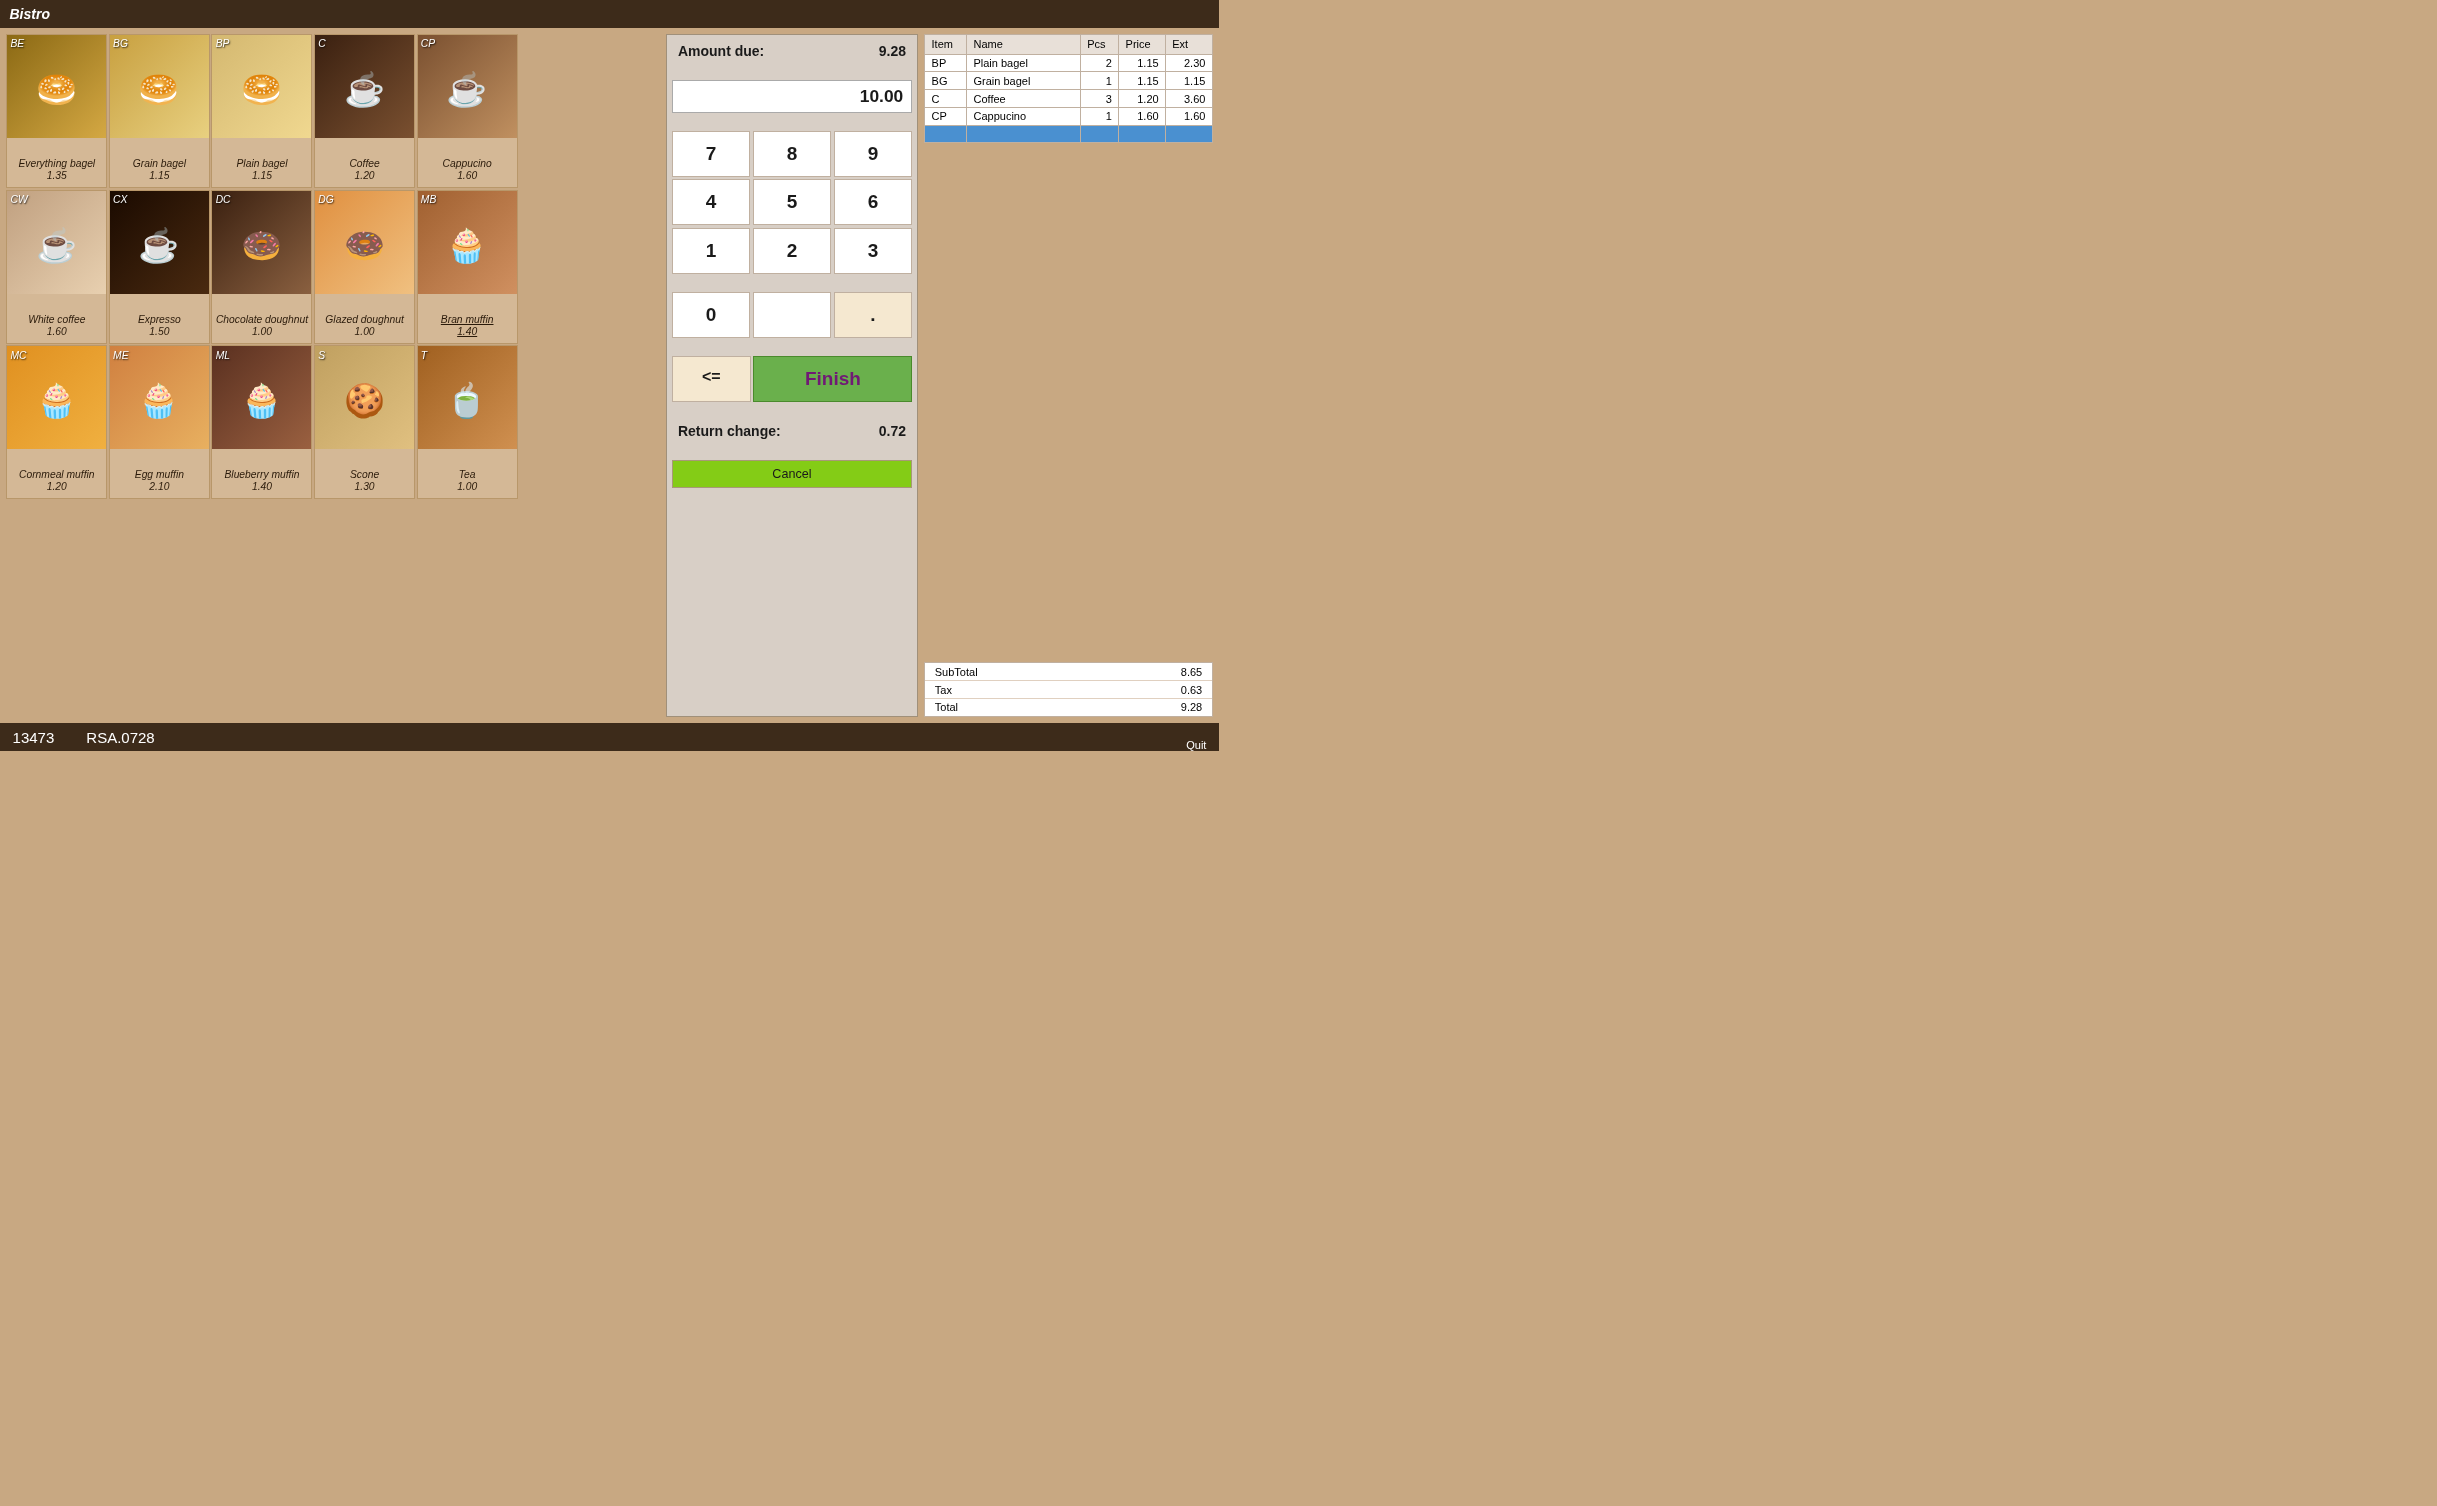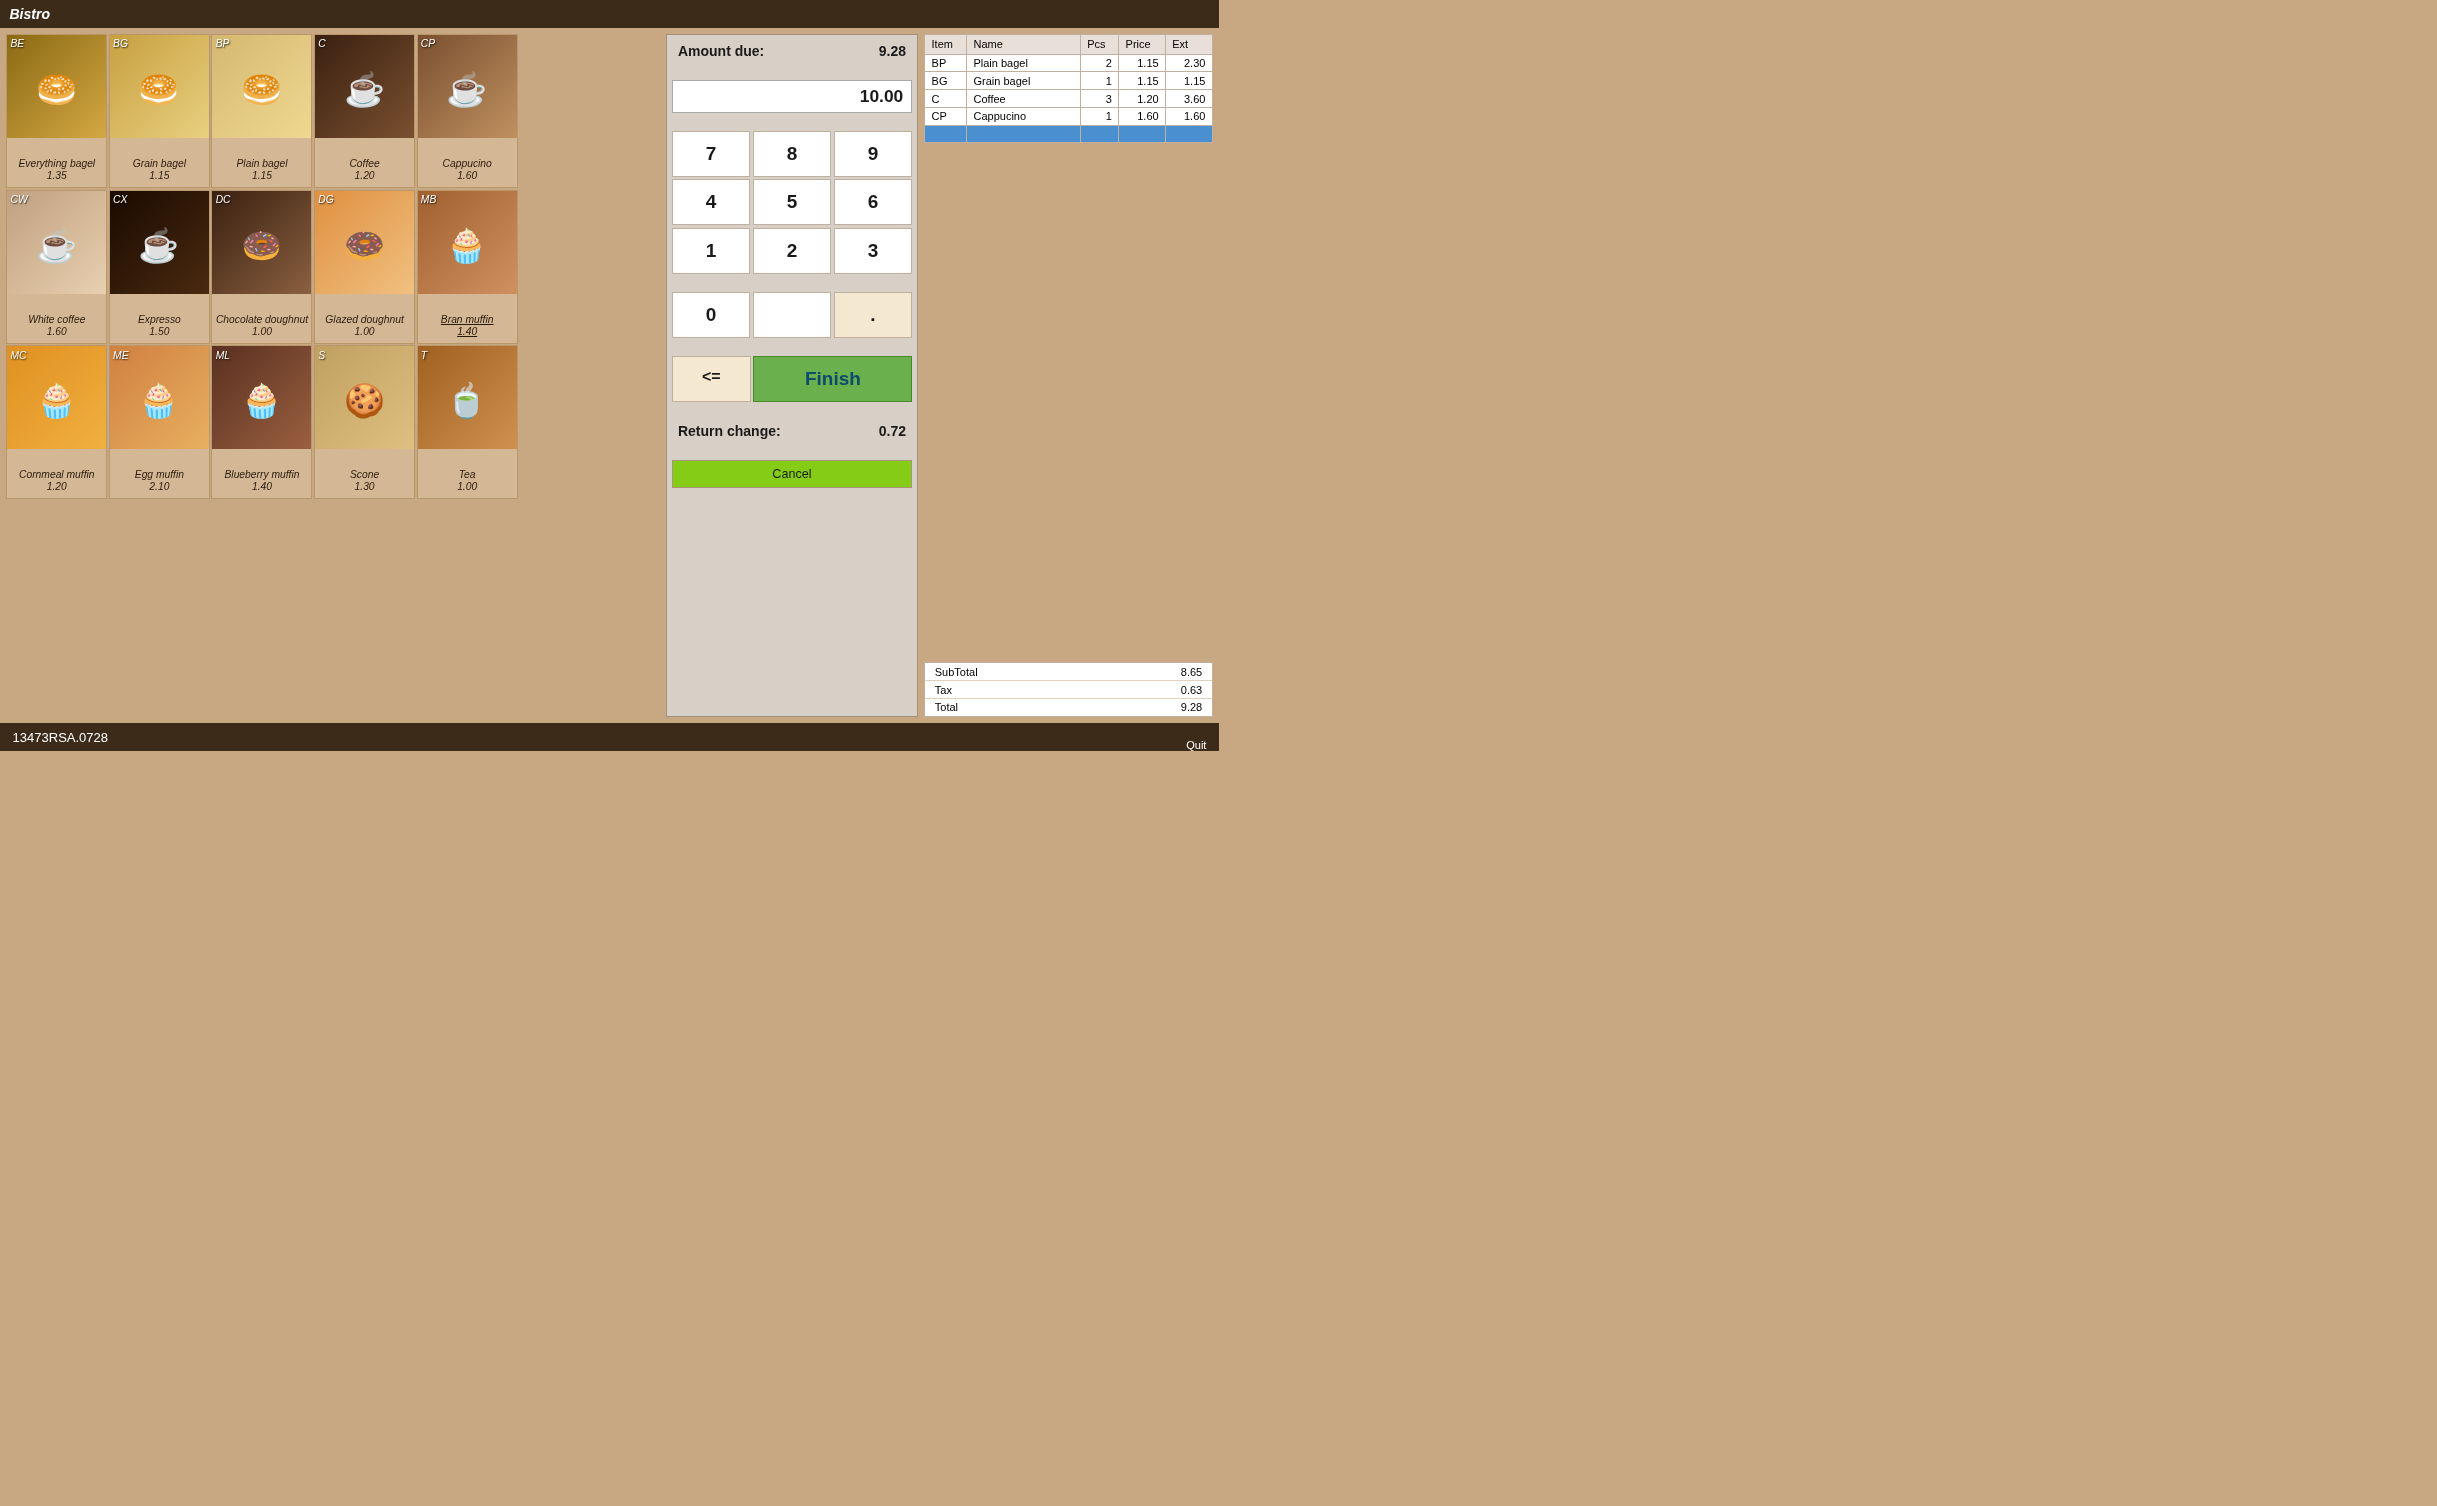--- a/index.html
+++ b/index.html
@@ -146,21 +146,21 @@
       color: #1a1a1a;
     }
     .btn-finish {
       background: #6ab04c;
       border: 0.8px solid #4a8a2c;
       font-size: 19px;
       font-weight: bold;
       padding: 11px 0;
       text-align: center;
       cursor: pointer;
-      color: #0c4a6e;
+      color: #701a75;
     }
     .return-change-row {
       display: flex;
       align-items: center;
       justify-content: space-between;
       padding: 3.2px 6.3px;
     }
     .return-change-label {
       font-size: 14px;
       font-weight: bold;
@@ -231,22 +231,23 @@
     .status-bar {
       background: #3d2b1a;
       height: 28px;
       display: flex;
       align-items: center;
       padding: 0 12.6px;
       justify-content: space-between;
     }
     .status-left {
       display: flex;
+      gap: 32px;
       color: white;
-      font-size: 13px;
+      font-size: 15px;
     }
     .status-right {
       color: white;
       font-size: 11px;
       margin-top: 16px;
     }
     
     .img-be { background: linear-gradient(135deg, #8B6914, #d4a843); }
     .img-bg { background: linear-gradient(135deg, #c8a040, #e8d080); }
     .img-bp { background: linear-gradient(135deg, #d4b870, #f0d890); }

